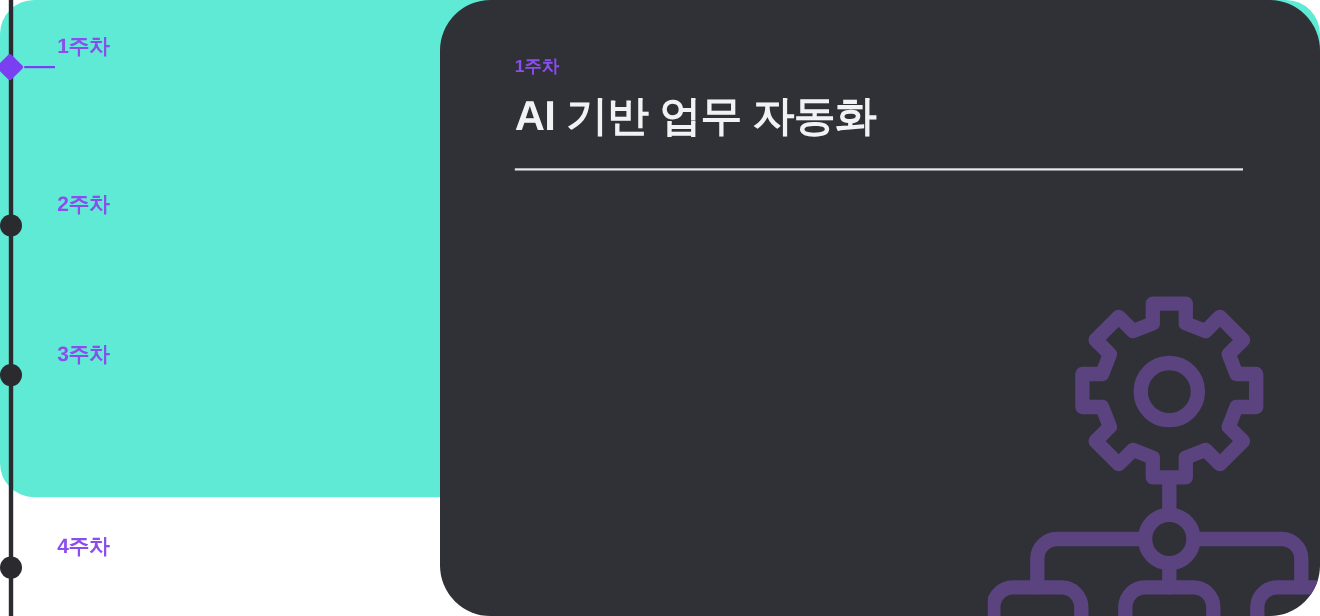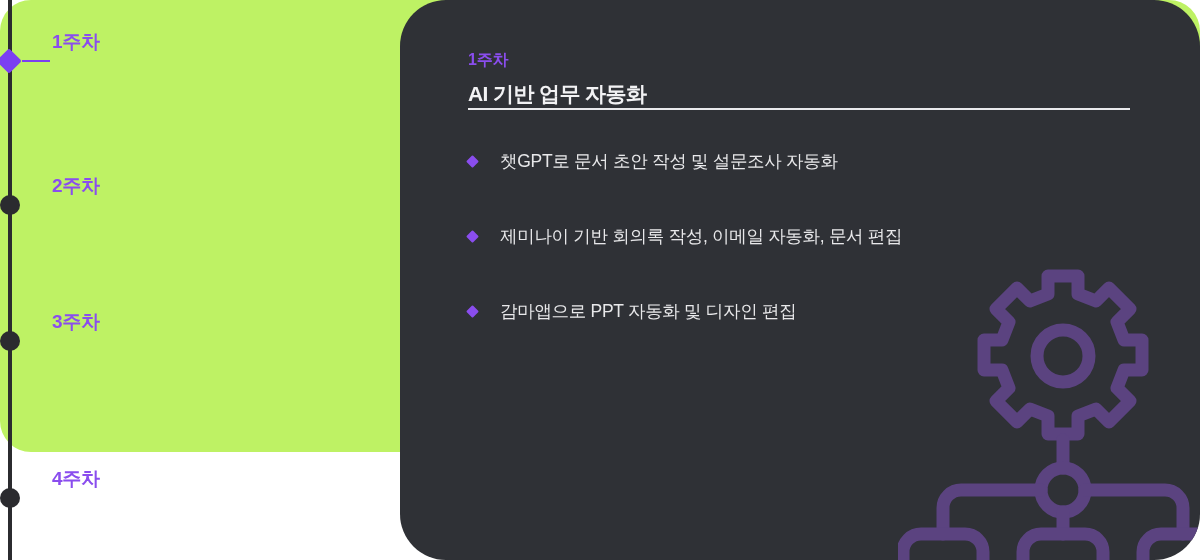--- a/index.html
+++ b/index.html
@@ -9,21 +9,21 @@
     height: 560px;
     background: #ffffff;
     font-family: "Liberation Sans", "DejaVu Sans", sans-serif;
     overflow: hidden;
   }
 
   #stage {
     position: relative;
     width: 1200px;
     height: 452px;
-    background: #bef264;
+    background: #5eead4;
     border-radius: 31px;
   }
 
   
   #timeline {
     position: absolute;
     left: 0;
     top: 0;
     width: 400px;
     height: 560px;
@@ -120,24 +120,25 @@
 
   .eyebrow {
     font-size: 16px;
     font-weight: bold;
     color: #8a4dee;
     letter-spacing: -0.2px;
     margin-bottom: 9px;
   }
 
   .card-title {
-    font-size: 21px;
+    font-size: 38px;
     font-weight: bold;
     color: #f2f2f4;
     letter-spacing: -0.6px;
+    margin-bottom: 22px;
   }
 
   .divider {
     width: 662px;
     height: 2px;
     background: #e9e9ec;
     margin-bottom: 40px;
   }
 
   .bullets {
@@ -197,21 +198,21 @@
     <div class="tl-node plain" style="top:190px;">
       <div class="tl-dot"></div>
       <div class="tl-label">2주차</div>
     </div>
 
     <div class="tl-node plain" style="top:326px;">
       <div class="tl-dot"></div>
       <div class="tl-label">3주차</div>
     </div>
 
-    <div class="tl-node plain" style="top:483px;">
+    <div class="tl-node plain" style="top:501px;">
       <div class="tl-dot"></div>
       <div class="tl-label">4주차</div>
     </div>
 
   </div>
 
   <div id="card">
 
     <svg id="decor" viewBox="0 0 330 330" fill="none">
       <g stroke="#5b4380" stroke-width="13" stroke-linecap="round" stroke-linejoin="round" fill="none">
@@ -235,35 +236,17 @@
     </svg>
 
     <div class="card-inner">
 
       <div class="eyebrow">1주차</div>
 
       <h1 class="card-title">AI 기반 업무 자동화</h1>
 
       <div class="divider"></div>
 
-      <ul class="bullets">
-
-        <li class="bullet-row">
-          <span class="bullet-mark"></span>
-          <span class="bullet-text">챗GPT로 문서 초안 작성 및 설문조사 자동화</span>
-        </li>
-
-        <li class="bullet-row">
-          <span class="bullet-mark"></span>
-          <span class="bullet-text">제미나이 기반 회의록 작성, 이메일 자동화, 문서 편집</span>
-        </li>
-
-        <li class="bullet-row">
-          <span class="bullet-mark"></span>
-          <span class="bullet-text">감마앱으로 PPT 자동화 및 디자인 편집</span>
-        </li>
-
-      </ul>
 
     </div>
   </div>
 
 </div>
 
 </body></html>

